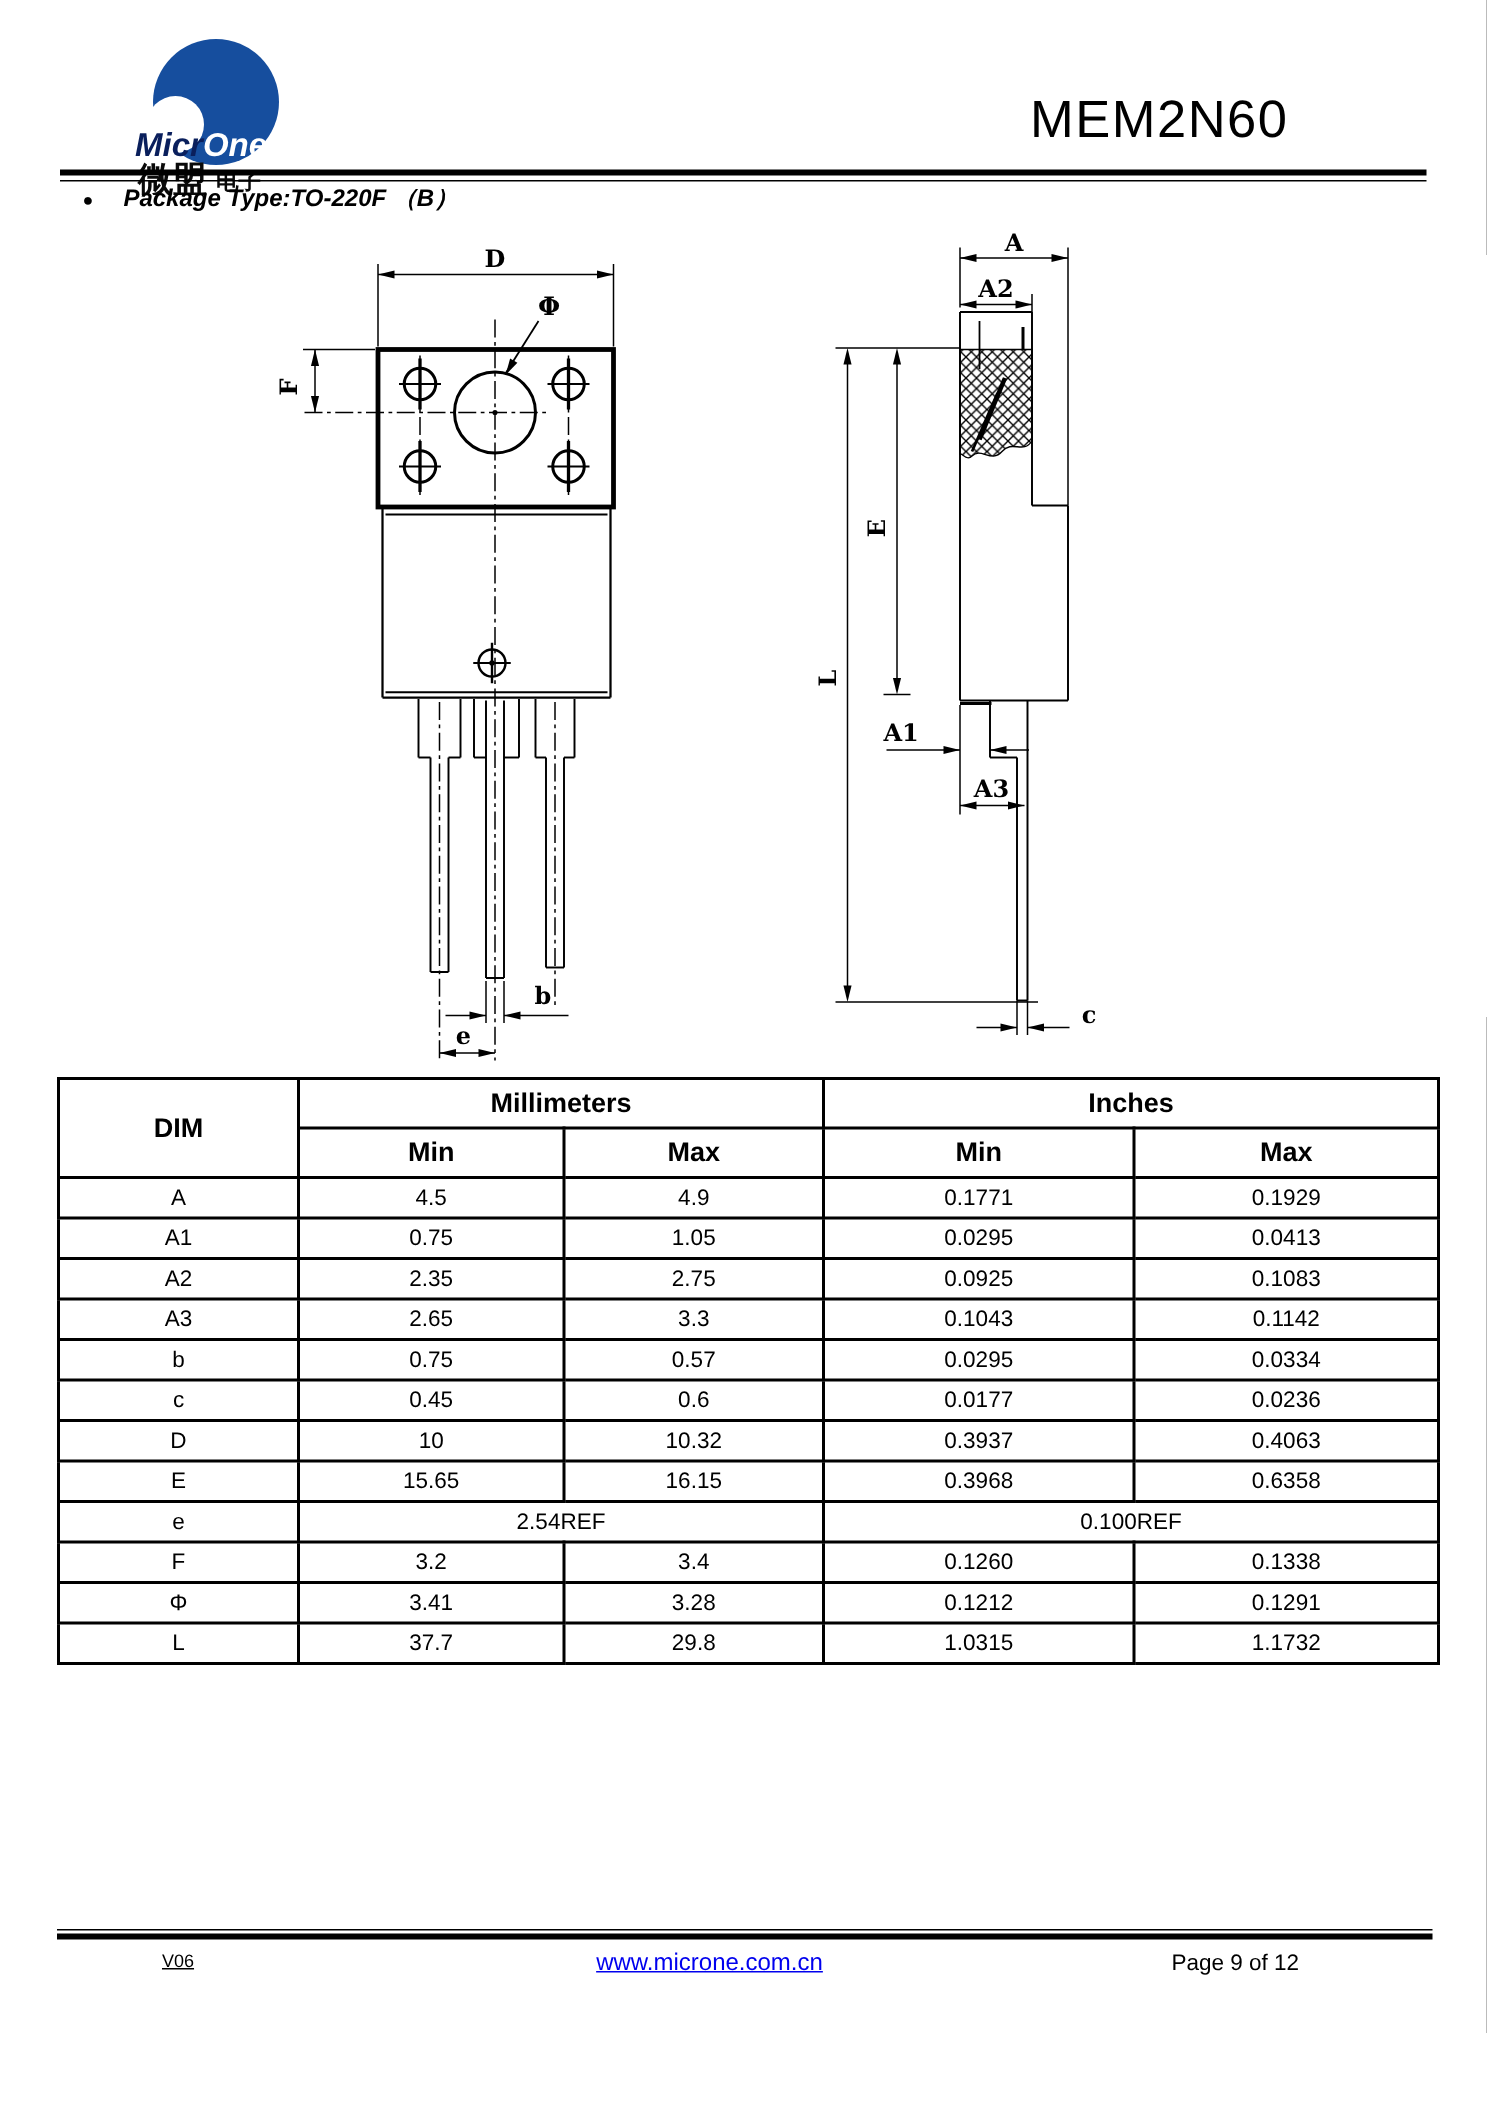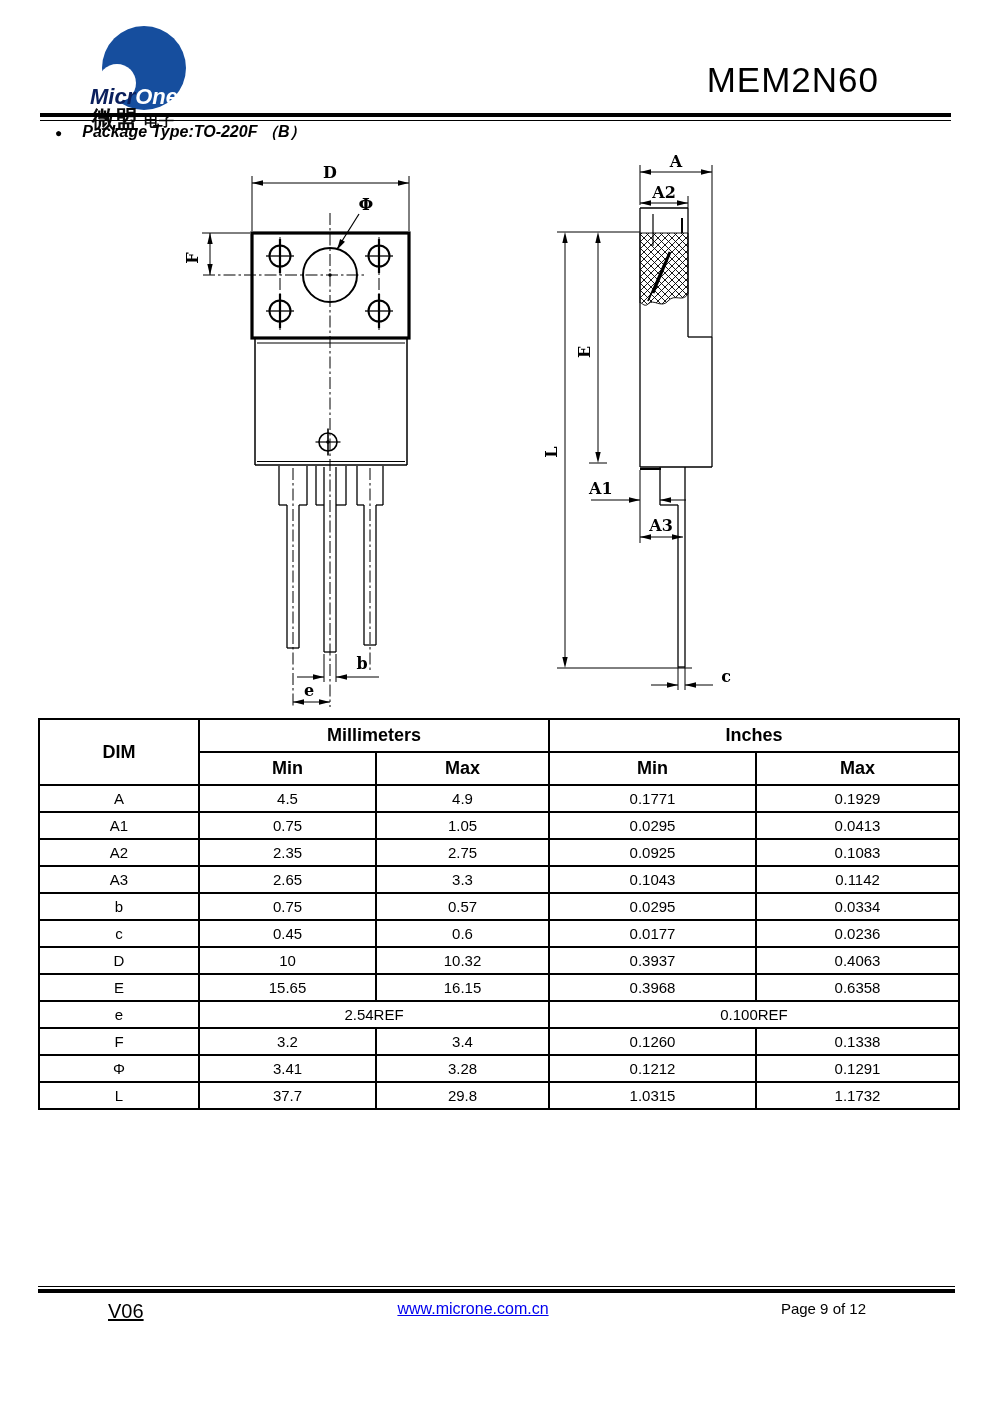--- a/index.html
+++ b/index.html
@@ -1,20 +1,20 @@
 <!DOCTYPE html>
 <html><head>
 <meta charset="utf-8">
 <style>
   html,body{margin:0;padding:0;background:#888;}
   #page{position:relative;width:991px;height:1403px;background:#fff;overflow:hidden;
         font-family:"Liberation Sans",sans-serif;color:#000;}
   
   .logo{position:absolute;left:86px;top:16px;width:110px;height:114px;}
-  .doc-title{position:absolute;top:60px;right:112px;font-size:35px;letter-spacing:1px;
+  .doc-title{position:absolute;top:60px;right:132px;font-size:35px;letter-spacing:1px;
              font-family:"Liberation Sans",sans-serif;}
   .rule-top{position:absolute;left:40px;top:113px;width:911px;height:3px;
             border-top:4px solid #000;border-bottom:1.5px solid #000;}
   .section-line{position:absolute;left:55px;top:122px;display:flex;align-items:center;}
   .section-bullet{font-size:12px;line-height:20px;}
   .section-title{margin-left:20px;font-size:16px;font-weight:bold;font-style:italic;}
   
   .drawing{position:absolute;left:0;top:150px;}
   .drawing path,.drawing line,.drawing rect,.drawing circle,.drawing polyline
     {stroke:#000;fill:none;stroke-width:1.3;}
@@ -25,21 +25,21 @@
   
   .dim-table{position:absolute;left:38px;top:718px;width:920px;border-collapse:collapse;
              table-layout:fixed;font-size:15px;text-align:center;}
   .dim-table th,.dim-table td{border:2px solid #000;padding:0;vertical-align:middle;}
   .dim-table thead tr{height:33px;}
   .dim-table tbody tr{height:27px;}
   .dim-table th{font-weight:bold;font-size:18px;}
   
   .rule-bottom{position:absolute;left:38px;top:1286px;width:917px;height:2px;
                border-top:1.5px solid #000;border-bottom:4px solid #000;}
-  .footer-version{position:absolute;left:108px;top:1300px;font-size:20px;text-decoration:underline;}
+  .footer-version{position:absolute;left:108px;top:1300px;font-size:12px;text-decoration:underline;}
   .footer-link-wrap{position:absolute;left:0;top:1300px;width:946px;text-align:center;font-size:16px;}
   .footer-link{color:#0000EE;text-decoration:underline;cursor:pointer;}
   .footer-page{position:absolute;right:125px;top:1300px;font-size:15px;}
   .logo-brand{font-family:"Liberation Sans",sans-serif;font-style:italic;font-weight:bold;font-size:22px;}
   .logo-cn-main{font-family:"Liberation Sans",sans-serif;font-weight:bold;font-size:23px;fill:#0a0a0a;}
   .logo-cn-sub{font-family:"Liberation Sans",sans-serif;font-weight:bold;font-size:15px;fill:#0a0a0a;}
 </style>
 </head>
 <body>
 

